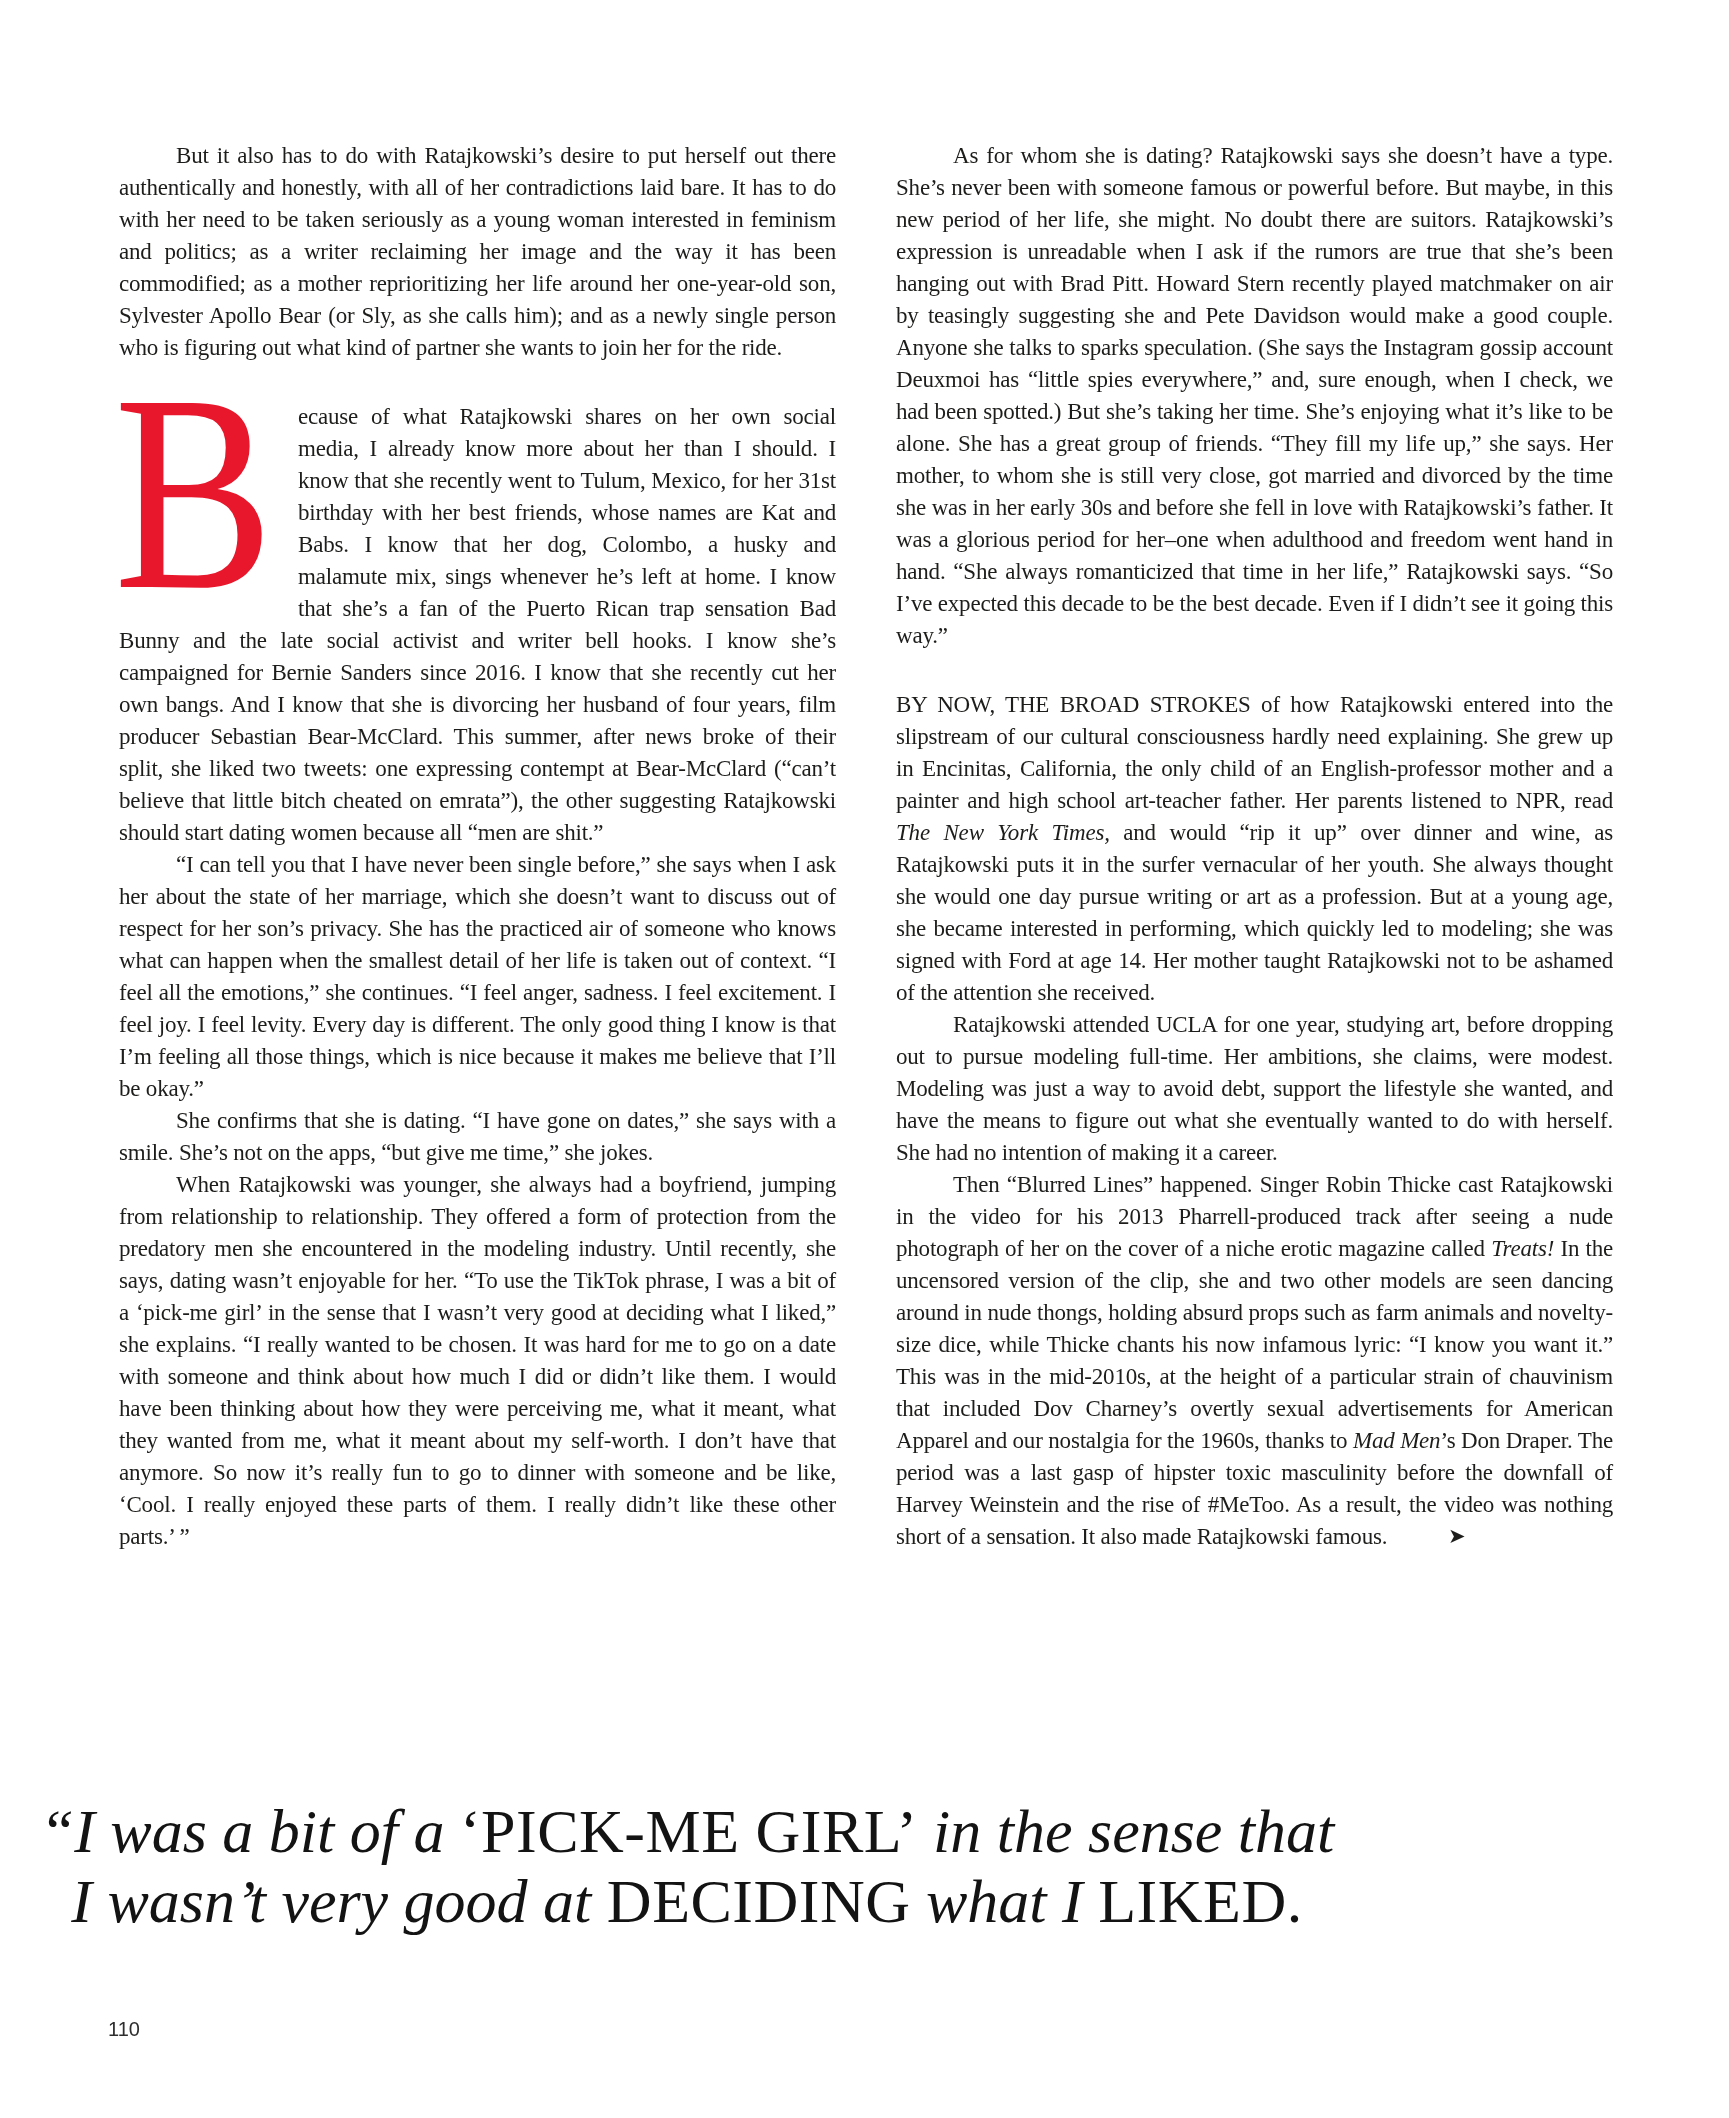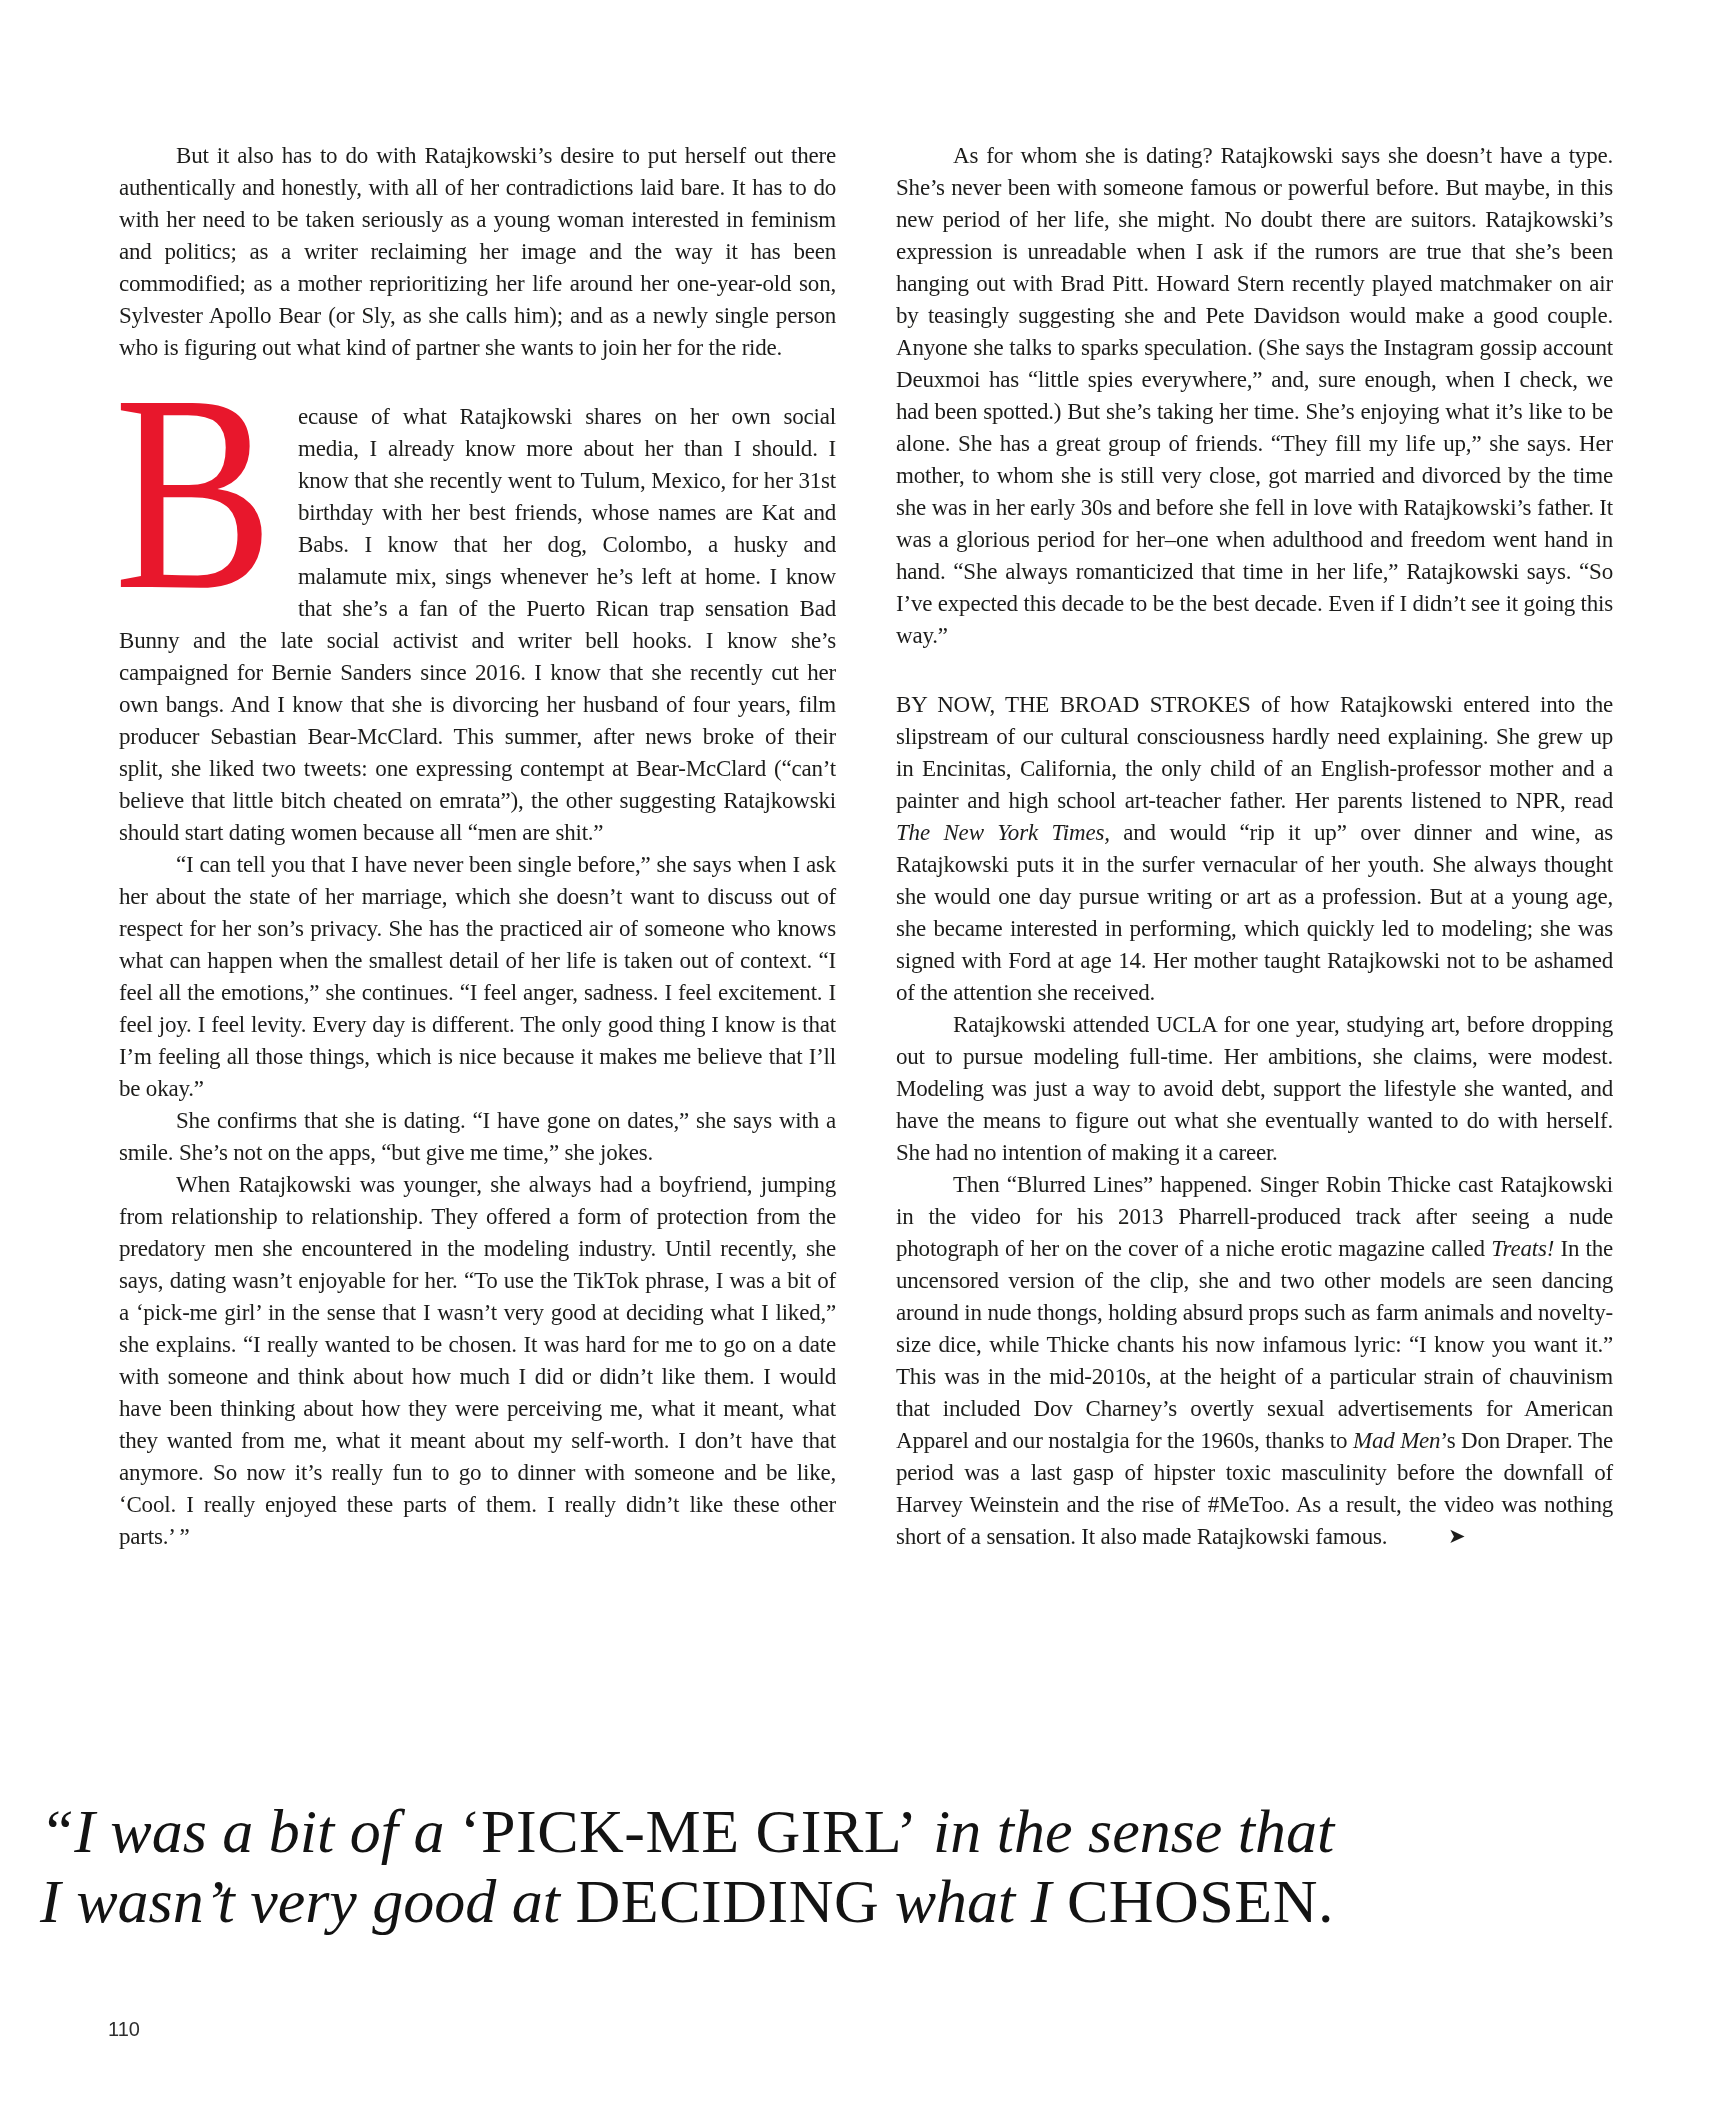--- a/index.html
+++ b/index.html
@@ -81,19 +81,19 @@
       <div class="col">
         <p class="indent"><span>As for whom she is dating? Ratajkowski says she doesn’t have a type. She’s never been with someone famous or powerful before. But maybe, in this new period of her life, she might. No doubt there are suitors. Ratajkowski’s expression is unreadable when I ask if the rumors are true that she’s been hanging out with Brad Pitt. Howard Stern recently played matchmaker on air by teasingly suggesting she and Pete Davidson would make a good couple. Anyone she talks to sparks speculation. (She says the Instagram gossip account Deuxmoi has “little spies everywhere,” and, sure enough, when I check, we had been spotted.) But she’s taking her time. She’s enjoying what it’s like to be alone. She has a great group of friends. “They fill my life up,” she says. Her mother, to whom she is still very close, got married and divorced by the time she was in her early 30s and before she fell in love with Ratajkowski’s father. It was a glorious period for her–one when adulthood and freedom went hand in hand. “She always romanticized that time in her life,” Ratajkowski says. “So I’ve expected this decade to be the best decade. Even if I didn’t see it going this way.”</span></p>
         <p class="space-before"><span>BY NOW, THE BROAD STROKES of how Ratajkowski entered into the slipstream of our cultural consciousness hardly need explaining. She grew up in Encinitas, California, the only child of an English-professor mother and a painter and high school art-teacher father. Her parents listened to NPR, read </span><span class="italic-run">The New York Times,</span><span> and would “rip it up” over dinner and wine, as Ratajkowski puts it in the surfer vernacular of her youth. She always thought she would one day pursue writing or art as a profession. But at a young age, she became interested in performing, which quickly led to modeling; she was signed with Ford at age 14. Her mother taught Ratajkowski not to be ashamed of the attention she received.</span></p>
         <p class="indent"><span>Ratajkowski attended UCLA for one year, studying art, before dropping out to pursue modeling full-time. Her ambitions, she claims, were modest. Modeling was just a way to avoid debt, support the lifestyle she wanted, and have the means to figure out what she eventually wanted to do with herself. She had no intention of making it a career.</span></p>
         <p class="indent"><span>Then “Blurred Lines” happened. Singer Robin Thicke cast Ratajkowski in the video for his 2013 Pharrell-produced track after seeing a nude photograph of her on the cover of a niche erotic magazine called </span><span class="italic-run">Treats!</span><span> In the uncensored version of the clip, she and two other models are seen dancing around in nude thongs, holding absurd props such as farm animals and novelty-size dice, while Thicke chants his now infamous lyric: “I know you want it.” This was in the mid-2010s, at the height of a particular strain of chauvinism that included Dov Charney’s overtly sexual advertisements for American Apparel and our nostalgia for the 1960s, thanks to </span><span class="italic-run">Mad Men</span><span>’s Don Draper. The period was a last gasp of hipster toxic masculinity before the downfall of Harvey Weinstein and the rise of #MeToo. As a result, the video was nothing short of a sensation. It also made Ratajkowski famous.</span><span class="arrow">➤</span></p>
       </div>
     </div>
 
   <div class="pullquote" id="pullquote">
       <div class="pq-line"><span class="pq-it">“I was a bit of a </span><span class="pq-caps">‘PICK-ME GIRL’</span><span class="pq-it"> in the sense that</span></div>
-      <div class="pq-line"><span class="pq-it">I wasn’t very good at </span><span class="pq-caps">DECIDING</span><span class="pq-it"> what I </span><span class="pq-caps">CHOSEN.</span></div>
+      <div class="pq-line"><span class="pq-it">I wasn’t very good at </span><span class="pq-caps">DECIDING</span><span class="pq-it"> what I </span><span class="pq-caps">LIKED.</span></div>
     </div>
 
   <div class="page-number">110</div>
 
 </div>
 
 
 </body></html>

